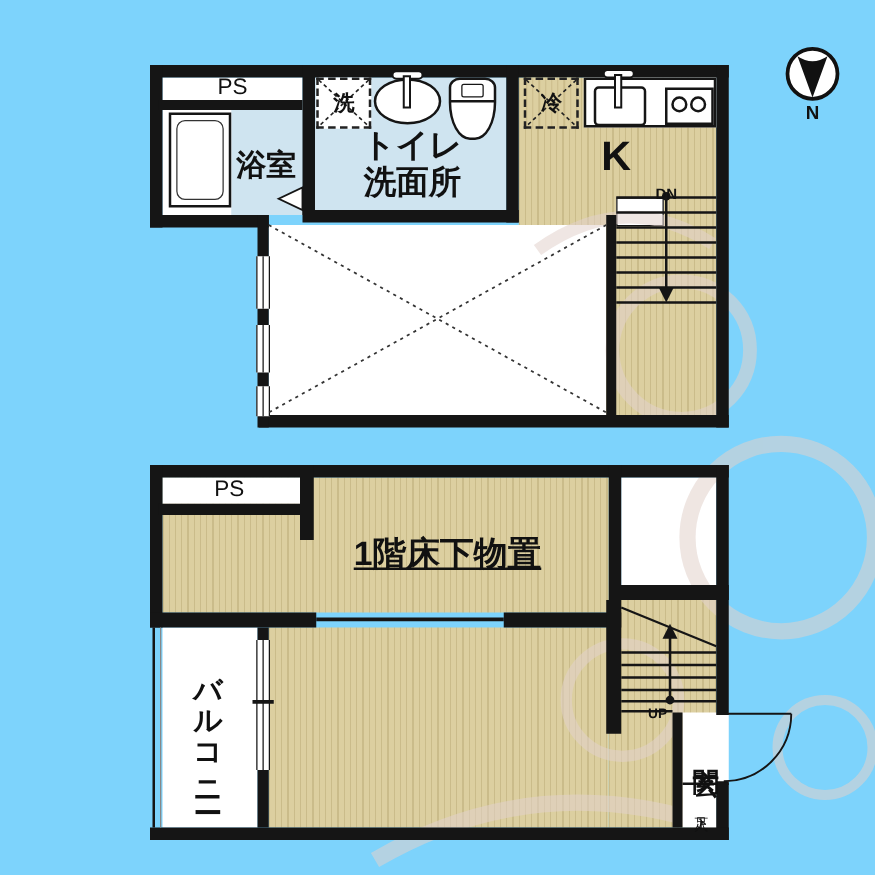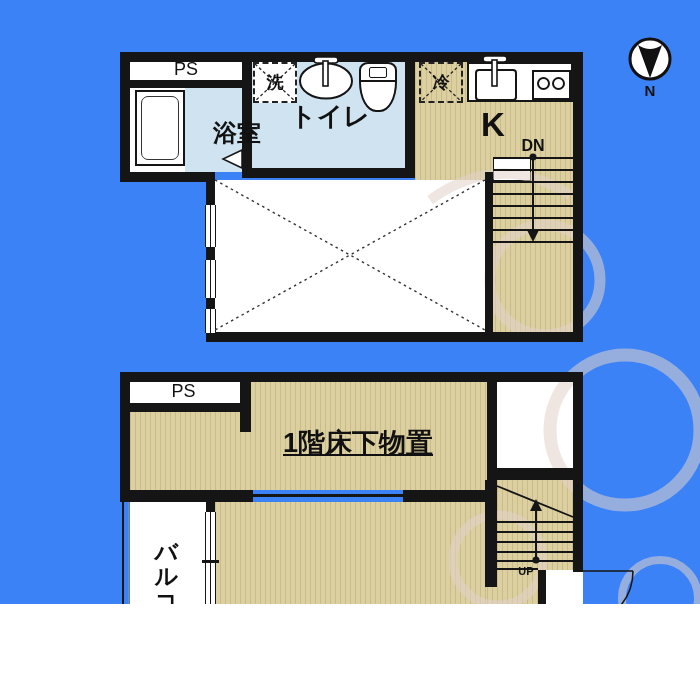--- a/index.html
+++ b/index.html
@@ -1,17 +1,17 @@
 <!DOCTYPE html>
 <html><head>
 <meta charset="utf-8">
 <title>Floor Plan</title>
 <style>
   html,body{margin:0;padding:0;background:#fff;}
-  #canvas{position:relative;width:700px;height:604px;background:#3b82f6;overflow:hidden;
+  #canvas{position:relative;width:700px;height:700px;background:#7dd3fc;overflow:hidden;
           font-family:"Liberation Sans","DejaVu Sans",sans-serif;color:#111;}
   .fill{position:absolute;z-index:1;}
   .wm{position:absolute;z-index:2;pointer-events:none;}
   .wall{position:absolute;background:#151515;z-index:3;}
   .thin{position:absolute;background:#151515;z-index:3;}
   .fixture{position:absolute;z-index:3;box-sizing:border-box;}
   .step{position:absolute;height:2px;background:#151515;z-index:3;}
   .window{position:absolute;z-index:4;background:#fff;box-sizing:border-box;
           border-left:1.5px solid #151515;border-right:1.5px solid #151515;
           background-image:linear-gradient(#151515,#151515);
@@ -198,26 +198,27 @@
       <path d="M633,571 A54,54 0 0 1 579,625"></path>
     </g>
 
     <g>
       <circle cx="650" cy="59" r="20" fill="#fff" stroke="#111" stroke-width="3"></circle>
       <path d="M638,45 L650,78 L662,45 Q650,53 638,45 Z" fill="#111"></path>
     </g>
   </svg>
 
   <div class="label" style="left:130px;top:59px;width:112px;height:21px;font-size:18px;font-weight:normal;">PS</div>
-  <div class="label" style="left:184px;top:119px;width:58px;height:28px;font-size:24px;margin-left:24px;">浴室</div>
+  <div class="label" style="left:184px;top:119px;width:58px;height:28px;font-size:24px;">浴室</div>
   <div class="label" style="left:253px;top:62px;width:44px;height:41px;font-size:17px;">洗</div>
   <div class="label" style="left:262px;top:102px;width:136px;height:30px;font-size:26px;">トイレ</div>
+  <div class="label" style="left:262px;top:131px;width:136px;height:30px;font-size:26px;">洗面所</div>
   <div class="label" style="left:419px;top:62px;width:44px;height:41px;font-size:17px;">冷</div>
   <div class="label" style="left:470px;top:106px;width:46px;height:38px;font-size:33px;">K</div>
-  <div class="label" style="left:517px;top:139px;width:32px;height:14px;font-size:16px;">DN</div>
+  <div class="label" style="left:517px;top:149px;width:32px;height:14px;font-size:12px;">DN</div>
 
   <div class="label" style="left:127px;top:380px;width:113px;height:22px;font-size:18px;font-weight:normal;">PS</div>
   <div class="label" style="left:228px;top:427px;width:260px;height:32px;font-size:27px;text-decoration:underline;">1階床下物置</div>
   <div class="label vert" style="left:150px;top:507px;width:32px;height:150px;font-size:23px;">バルコニー</div>
   <div class="label" style="left:513px;top:565px;width:26px;height:13px;font-size:11px;">UP</div>
   <div class="label vert" style="left:548px;top:572px;width:32px;height:53px;font-size:21px;letter-spacing:1px;">玄関</div>
   <div class="label vert" style="left:550px;top:628px;width:20px;height:33px;font-size:11px;font-weight:normal;letter-spacing:0;">下足入</div>
   <div class="label" style="left:641px;top:83px;width:18px;height:17px;font-size:15px;">N</div>
 </div>
 

